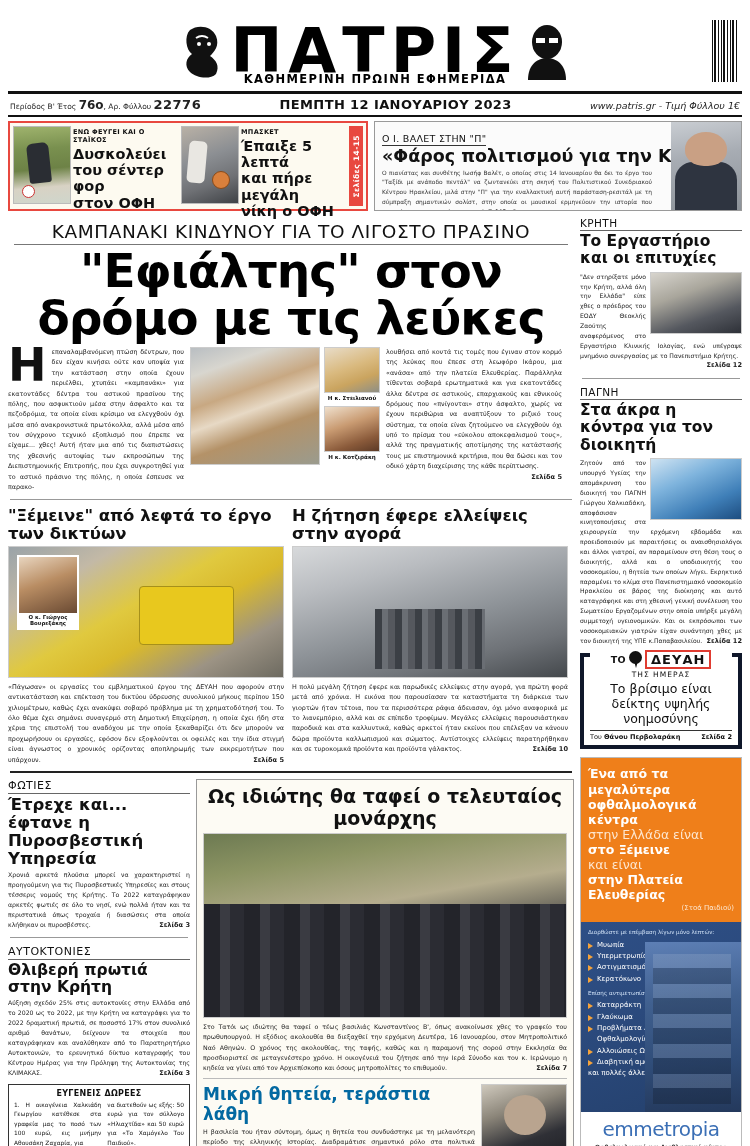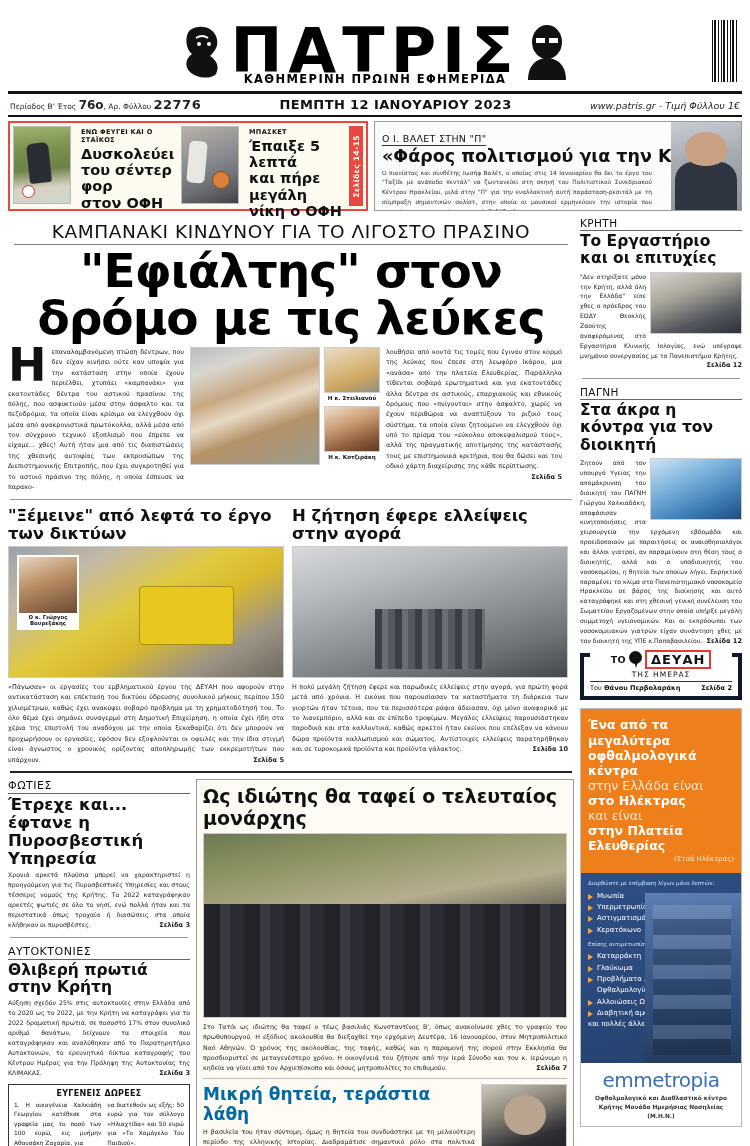--- a/index.html
+++ b/index.html
@@ -35,21 +35,21 @@
   .mh-info .center { font-size:13px; font-weight:bold; letter-spacing:.4px; }
   .mh-info .right { font-size:9.5px; font-style:italic; color:#222; }
   .mh-rule2 { border-top:2px solid #111; height:2px; margin-bottom:4px;}
 
   
   .topbanners { display:flex; gap:6px; height:90px; margin-bottom:6px; }
   .sportbox {
     width:360px; border:2px solid #e8483f; background:#fdfaf0;
     display:flex; position:relative; padding:3px;
   }
-  .sp-item { display:flex; flex:1; gap:8px;justify-content:center; }
+  .sp-item { display:flex; flex:1; gap:0;justify-content:center; }
   .sp-photo { width:58px; height:78px; border:1px solid #bbb; background-size:cover; background-position:center; }
   .ph-soccer {
     background:linear-gradient(175deg,#9fb36d 0%,#79904f 30%,#6d8246 55%,#d8d2c4 78%,#cfd6cc 100%);
     position:relative; overflow:hidden;
   }
   .ph-soccer::after{content:"";position:absolute;left:14px;top:16px;width:22px;height:40px;background:#2a2d33;border-radius:6px 6px 3px 3px;transform:rotate(-6deg);}
   .ph-soccer::before{content:"";position:absolute;left:8px;bottom:5px;width:11px;height:11px;border-radius:50%;background:#fff;border:1px solid #c33;}
   .ph-basket {
     background:linear-gradient(160deg,#b9b1a6 0%,#8c8f93 40%,#6f7175 70%,#3f4246 100%);
     position:relative; overflow:hidden;
@@ -127,21 +127,21 @@
   .lowright { width:378px; }
   .sec-kicker { font-size:11px; letter-spacing:.5px; border-bottom:1px solid #666; padding-bottom:1px; margin-bottom:2px; }
   .sec-head { font-size:16.5px; font-weight:bold; line-height:1.08; margin-bottom:3px; color:#111;}
   .sec-head.small { font-size:15.5px; }
   .sec-body { font-size:6.2px; line-height:1.6; text-align:justify; color:#222;}
   .donbox { border:1px solid #333; padding:4px 5px; margin-top:6px; }
   .donbox .t { text-align:center; font-size:8px; font-weight:bold; letter-spacing:.3px; margin-bottom:3px;}
   .donbox .cols { display:flex; gap:6px; font-size:5.9px; line-height:1.6; text-align:justify;}
 
   .royalbox { border:1px solid #999; background:#fdfbf4; padding:5px 6px; }
-  .royal-head { font-size:19px; font-weight:bold; padding-bottom:4px; color:#111;}
+  .royal-head { font-size:19px; font-weight:bold; text-align:center; padding-bottom:4px; color:#111;}
   .royal-photo { width:100%; height:185px; border:1px solid #ccc;
     background:linear-gradient(170deg,#6d7a52 0%,#8c9463 18%,#b5ad8e 40%,#4b4a48 62%,#2a2b2e 100%); position:relative; overflow:hidden;}
   .royal-photo::after{content:"";position:absolute;left:0;bottom:0;width:100%;height:62%;
     background:repeating-linear-gradient(90deg,#23242a 0 16px,#3a3b42 16px 26px,#2b2c33 26px 40px);}
   .royal-body { font-size:6.3px; line-height:1.62; text-align:justify; margin-top:4px; color:#222;}
   .royal2 { display:flex; gap:6px; margin-top:5px; border-top:1px solid #bbb; padding-top:5px;}
   .royal2 .txt { flex:1; }
   .royal2 .r2head { font-size:17px; font-weight:bold; margin-bottom:3px; color:#0369a1;}
   .royal2 .r2body { font-size:6.3px; line-height:1.62; text-align:justify; color:#222;}
   .royal2 .r2photo { width:86px; height:92px; border:1px solid #ccc;
@@ -403,38 +403,39 @@
         </div>
       </div>
 
       <div class="stigma">
         <div class="stigma-top">
           <span class="to">ΤΟ</span>
           <span class="pin"></span>
           <span class="stigma-word">ΔΕΥΑΗ</span>
         </div>
         <div class="stigma-day">ΤΗΣ ΗΜΕΡΑΣ</div>
+        <div class="stigma-head">Το βρίσιμο είναι δείκτης υψηλής νοημοσύνης</div>
         <div class="stigma-foot">
           <div>
             <span>Του</span>
             <b>Θάνου Περβολαράκη</b>
           </div>
           <b>Σελίδα 2</b>
         </div>
       </div>
 
       <div class="advert">
         <div class="ad-orange">
           <div class="ad-l1">Ένα από τα μεγαλύτερα</div>
           <div class="ad-l1">οφθαλμολογικά κέντρα</div>
           <div class="ad-l2">στην Ελλάδα είναι</div>
-          <div class="ad-l3">στο Ηλέκτρας</div>
+          <div class="ad-l3">στο Ξέμεινε</div>
           <div class="ad-l2">και είναι</div>
           <div class="ad-l3">στην Πλατεία Ελευθερίας</div>
-          <div class="ad-l4">(Στοά Ηλέκτρας)</div>
+          <div class="ad-l4">(Στοά Παιδιού)</div>
         </div>
         <div class="ad-blue">
           <div class="ad-note">Διορθώστε με επέμβαση λίγων μόνο λεπτών:</div>
           <ul class="ad-list">
             <li>Μυωπία</li>
             <li>Υπερμετρωπία</li>
             <li>Αστιγματισμό</li>
             <li>Κερατόκωνο</li>
           </ul>
           <div class="ad-note" style="margin-top:4px">Επίσης αντιμετωπίστε αποτελεσματικά</div>

